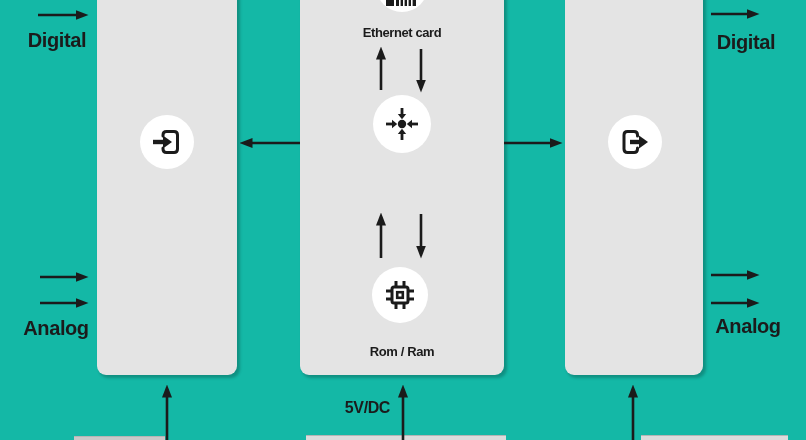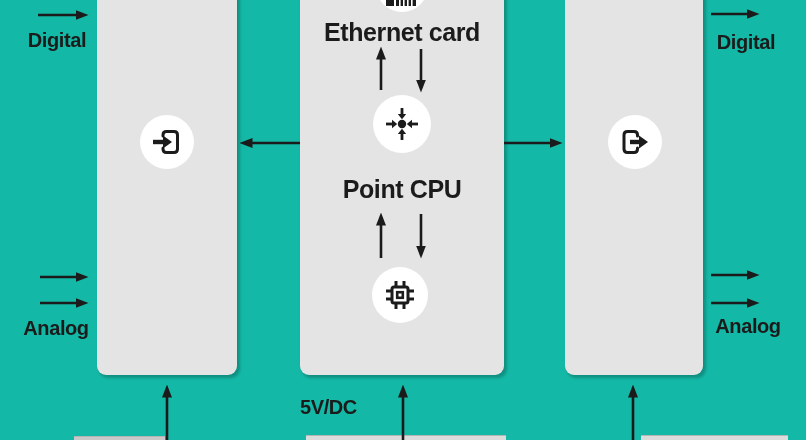--- a/index.html
+++ b/index.html
@@ -21,22 +21,22 @@
   .circle {
     position:absolute; background:#ffffff; border-radius:50%;
     display:flex; align-items:center; justify-content:center; z-index:2;
   }
   .label {
     position:absolute; z-index:4; font-weight:bold;
     letter-spacing:-0.4px; text-align:center; line-height:23px;
     white-space:pre-line;
   }
   .io-label    { font-size:20px; }
-  .center-label{ font-size:25px; left:300px; width:204px; }
-  .power-label { font-size:20px; text-align:left; }
+  .center-label{ font-size:13px; left:300px; width:204px; }
+  .power-label { font-size:16px; text-align:right; }
   svg.arrows { position:absolute; left:0; top:0; z-index:3; pointer-events:none; }
   .icon-svg { display:block; }
   .cutoff-bar { position:absolute; z-index:1; background:#dcdcdc; border-top:1px solid #b5b5b5; }
 </style>
 </head>
 <body>
 
 <div class="stage">
 
   <div class="module left"></div>
@@ -130,24 +130,24 @@
     </g>
   </svg>
 
   <div class="label io-label" style="left:18px; top:29px; width:78px;">Digital</div>
 
   <div class="label io-label" style="left:14px; top:317px; width:84px;">Analog</div>
 
   <div class="label center-label" style="top:21px;">Ethernet card</div>
 
   <div class="label center-label" style="top:155px;">
-    <div>Point CPU</div>
   </div>
 
   <div class="label center-label" style="top:317px;">
+    <div>Rom / Ram</div>
   </div>
 
   <div class="label power-label" style="left:300px; top:396px; width:90px;">5V/DC</div>
 
   <div class="label io-label" style="left:710px; top:31px; width:72px;">Digital</div>
 
   <div class="label io-label" style="left:708px; top:315px; width:80px;">Analog</div>
 
 </div>
 

